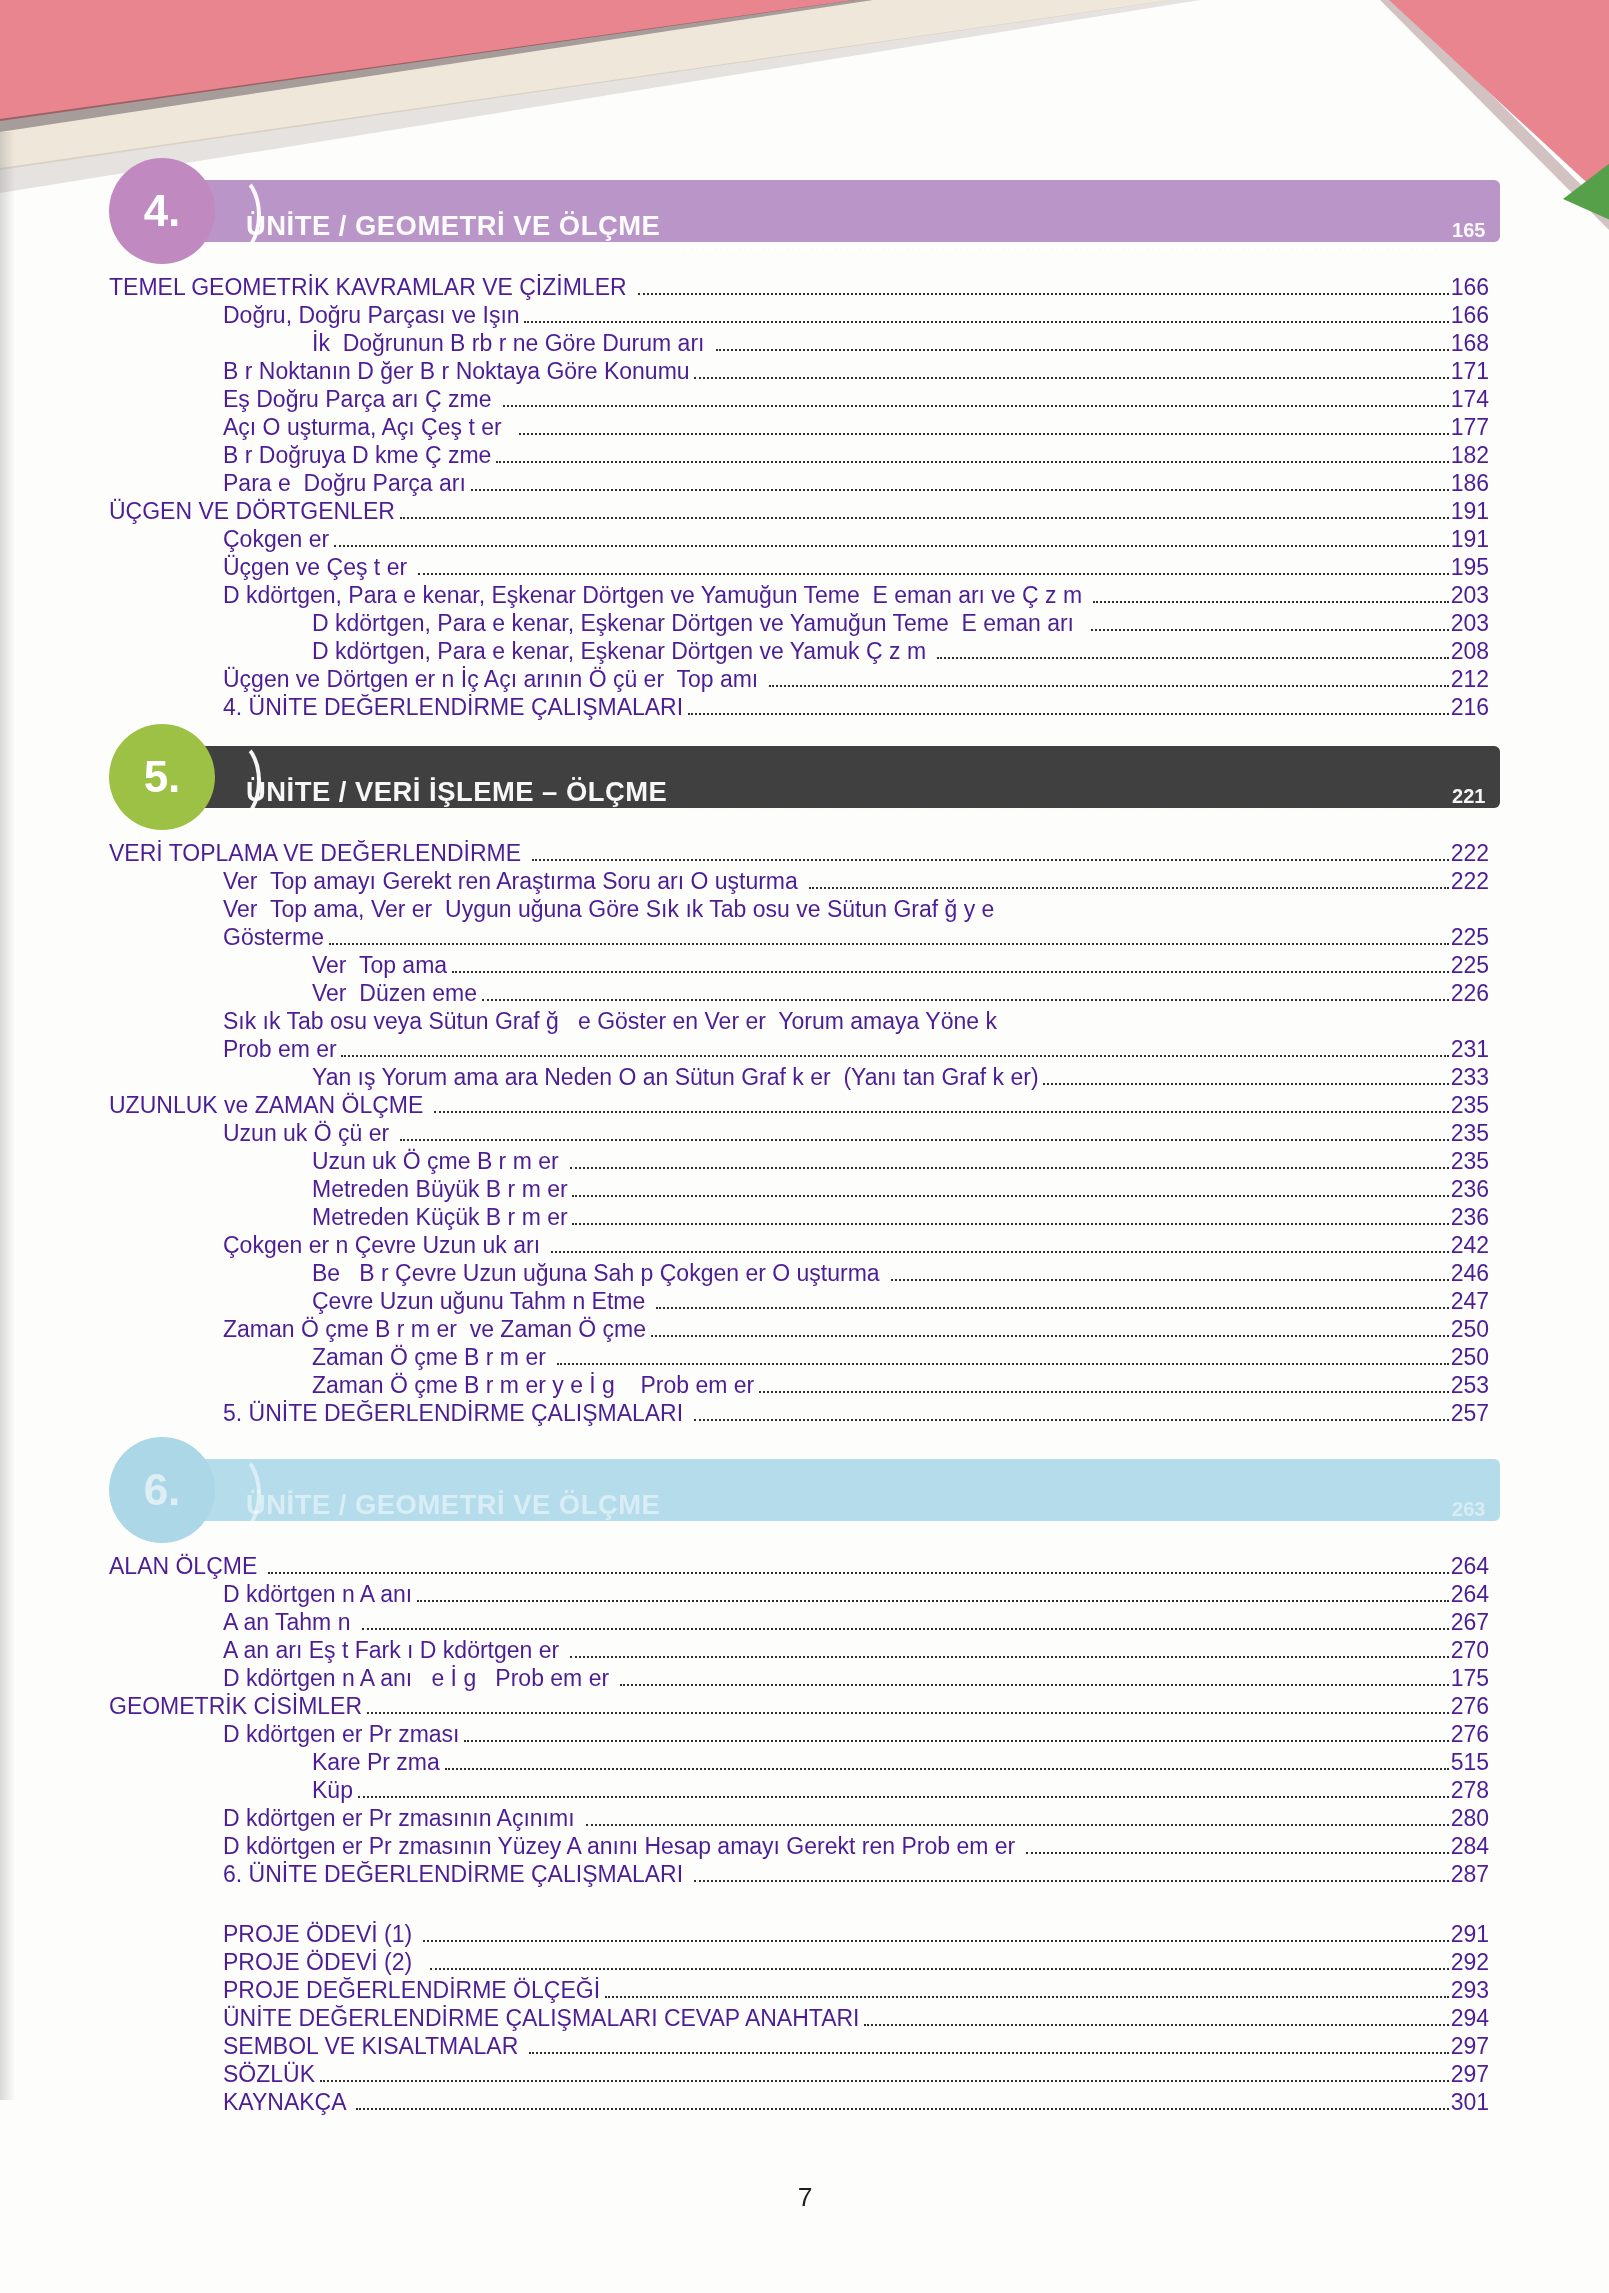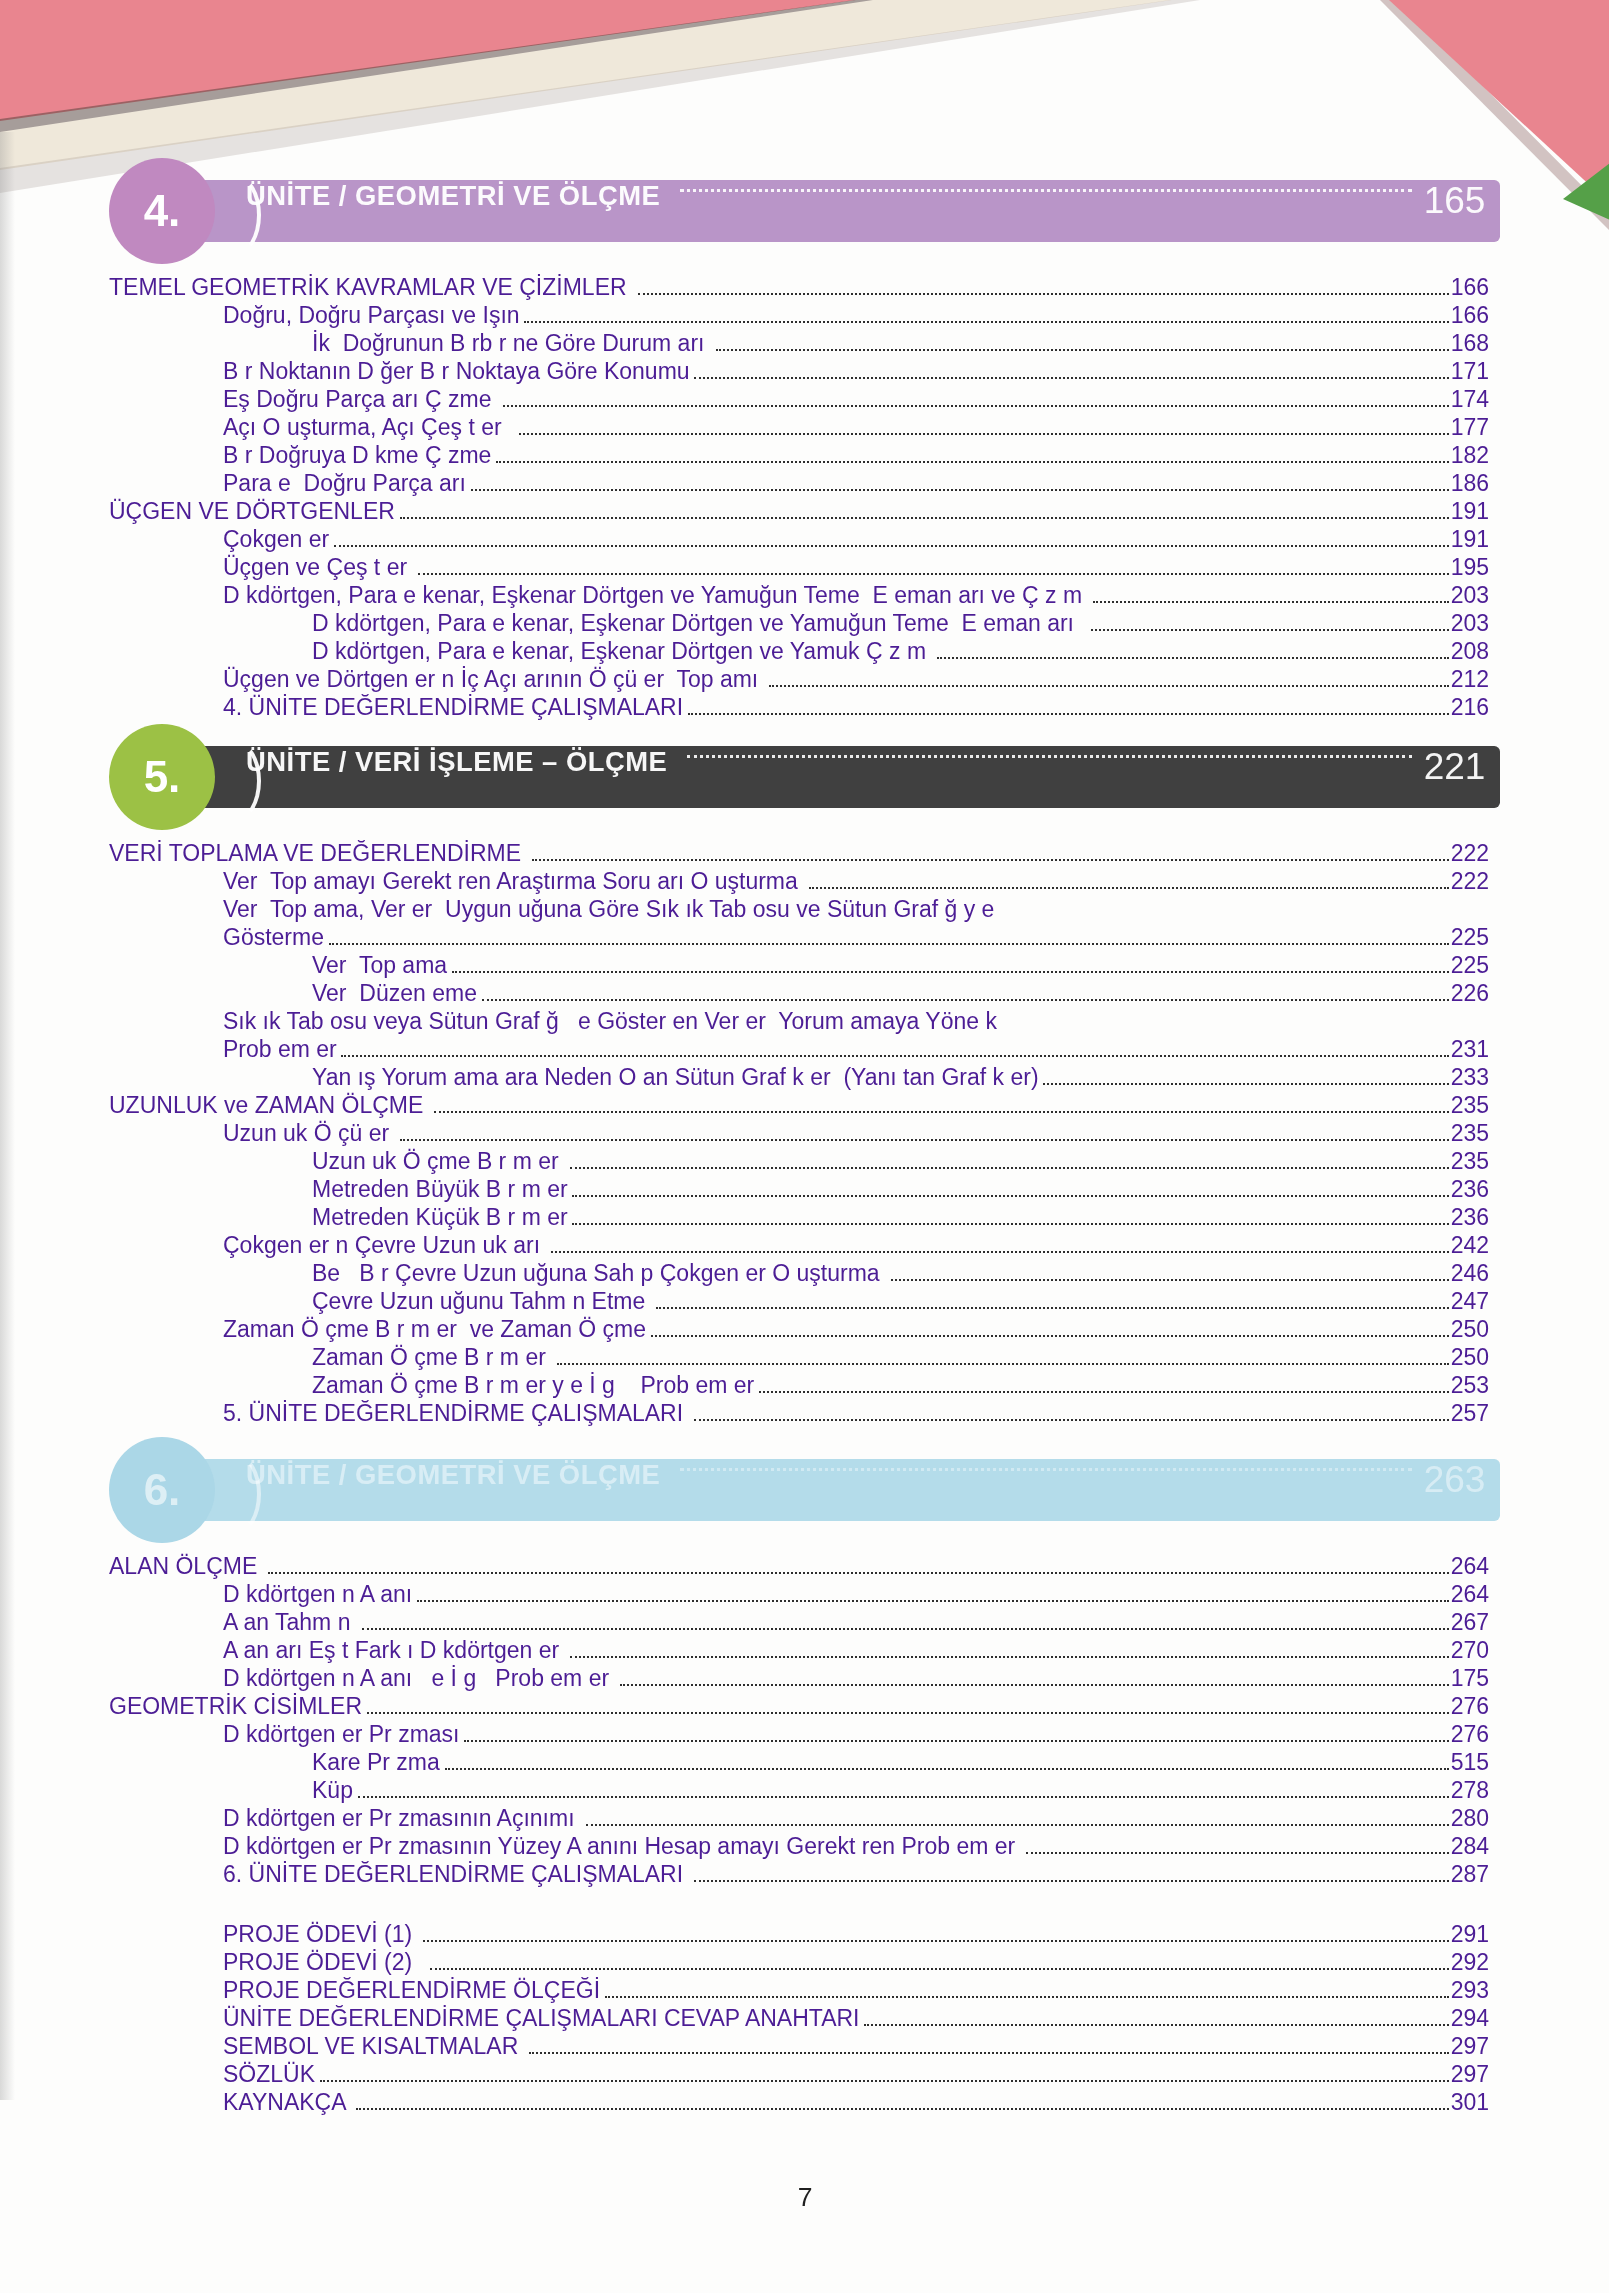--- a/index.html
+++ b/index.html
@@ -31,34 +31,34 @@
     pointer-events: none;
   }
 
   
   .content { position: absolute; left: 109px; top: 180px; width: 1380px; }
 
   .band-row { position: relative; height: 62px; }
   .band {
     position: absolute; left: 71px; right: -11.4px; top: 0; height: 62px;
     border-radius: 5.7px;
-    display: flex; align-items: flex-start;
+    display: flex; align-items: flex-end;
     padding-left: 66px; padding-right: 15px; box-sizing: border-box;
   }
   .band-title {
     color: rgba(255,255,255,0.96);
     font-weight: bold; font-size: 27.4px; letter-spacing: 0.5px;
     white-space: pre;
   }
   .band-dots {
     flex: 1; height: 0;
     border-bottom: 3.8px dotted rgba(255,255,255,0.9);
     margin: 0 11.4px; position: relative; top: 8.5px;
   }
-  .band-num { color: rgba(255,255,255,0.94); font-weight: normal; font-size: 37px; }
+  .band-num { color: rgba(255,255,255,0.94); font-weight: bold; font-size: 20px; }
   .circle {
     position: absolute; left: 0; top: -22px; width: 106px; height: 106px;
     border-radius: 50%; z-index: 4;
     display: flex; align-items: center; justify-content: center;
     color: #fff; font-weight: bold; font-size: 44px;
   }
   .arc {
     position: absolute; left: 100px; top: -5.7px; width: 44px; height: 74px;
     border: 4.7px solid transparent; border-right-color: rgba(255,255,255,0.95);
     border-radius: 50%; z-index: 5;

